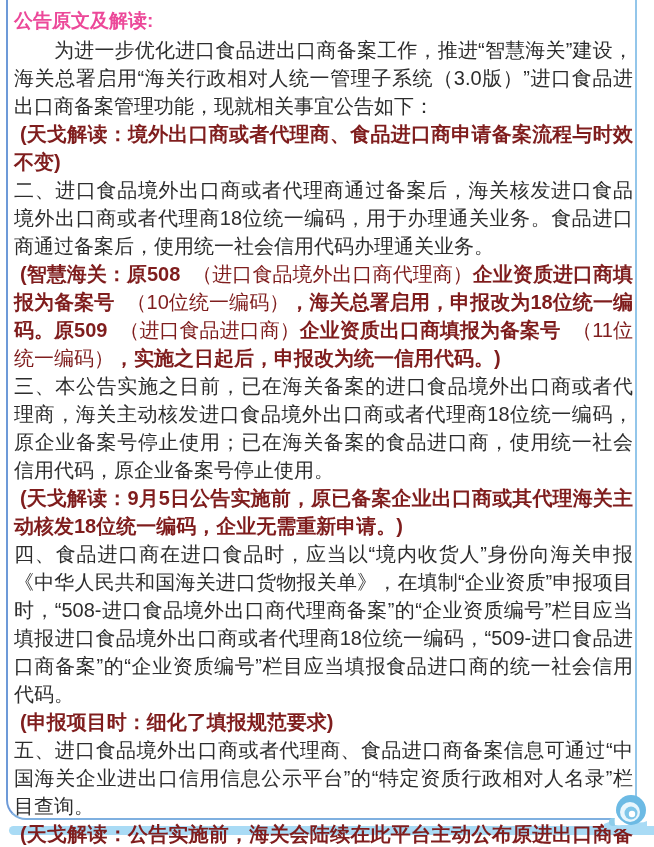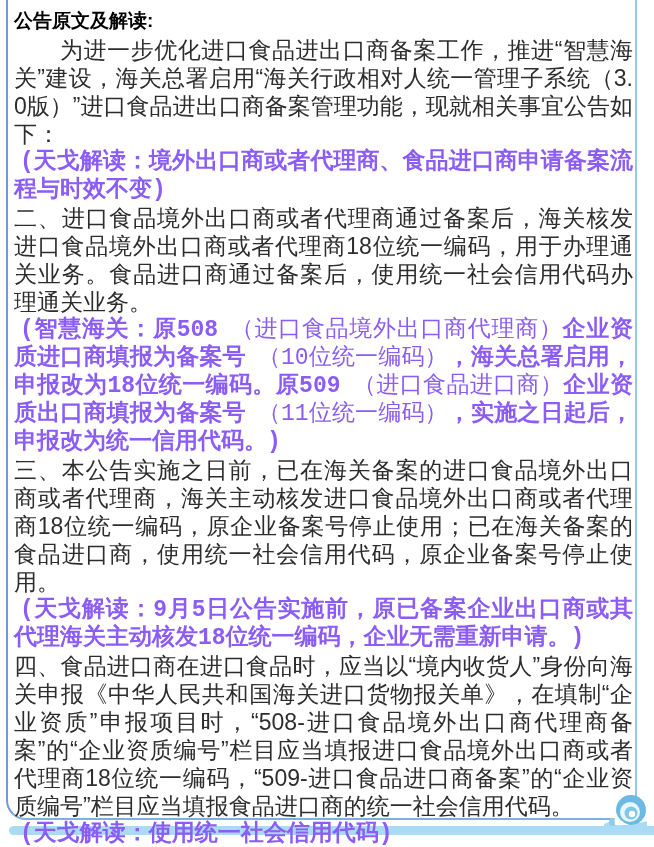--- a/index.html
+++ b/index.html
@@ -43,36 +43,35 @@
     position: absolute;
     left: 14px;
     top: 5px;
     width: 619px;
   }
   .heading {
     margin: 0;
     font-size: 19px;
     line-height: 31px;
     font-weight: 700;
-    color: #000000;
+    color: #ec4899;
   }
   .para {
     margin: 0;
-    font-size: 23px;
+    font-size: 20px;
     line-height: 28px;
     color: #2d2d2d;
     text-align: justify;
     word-break: break-all;
   }
   .para.intro { text-indent: 2em; }
   .para.jiedu {
-    color: #8b5cf6;
+    color: #7f1d1d;
     font-weight: 700;
     text-indent: 6px;
-    font-family: Liberation Mono, monospace;
   }
   .para.jiedu .light { font-weight: 400; margin-left: 12px; }
   .wave-wrap {
     position: absolute;
     right: 7px;
     top: 791px;
     width: 44px;
     height: 40px;
   }
 </style>
@@ -88,21 +87,22 @@
   <div class="content">
     <h1 class="heading">公告原文及解读:</h1>
     <div>
         <p class="para intro"><span>为进一步优化进口食品进出口商备案工作，推进“智慧海关”建设，海关总署启用“海关行政相对人统一管理子系统（3.0版）”进口食品进出口商备案管理功能，现就相关事宜公告如下：</span></p>
         <p class="para jiedu"><span>(天戈解读：境外出口商或者代理商、食品进口商申请备案流程与时效不变)</span></p>
         <p class="para body"><span>二、进口食品境外出口商或者代理商通过备案后，海关核发进口食品境外出口商或者代理商18位统一编码，用于办理通关业务。食品进口商通过备案后，使用统一社会信用代码办理通关业务。</span></p>
         <p class="para jiedu"><span>(智慧海关：原508</span><span class="light">（进口食品境外出口商代理商）</span><span>企业资质进口商填报为备案号</span><span class="light">（10位统一编码）</span><span>，海关总署启用，申报改为18位统一编码。原509</span><span class="light">（进口食品进口商）</span><span>企业资质出口商填报为备案号</span><span class="light">（11位统一编码）</span><span>，实施之日起后，申报改为统一信用代码。)</span></p>
         <p class="para body"><span>三、本公告实施之日前，已在海关备案的进口食品境外出口商或者代理商，海关主动核发进口食品境外出口商或者代理商18位统一编码，原企业备案号停止使用；已在海关备案的食品进口商，使用统一社会信用代码，原企业备案号停止使用。</span></p>
         <p class="para jiedu"><span>(天戈解读：9月5日公告实施前，原已备案企业出口商或其代理海关主动核发18位统一编码，企业无需重新申请。)</span></p>
         <p class="para body"><span>四、食品进口商在进口食品时，应当以“境内收货人”身份向海关申报《中华人民共和国海关进口货物报关单》，在填制“企业资质”申报项目时，“508-进口食品境外出口商代理商备案”的“企业资质编号”栏目应当填报进口食品境外出口商或者代理商18位统一编码，“509-进口食品进口商备案”的“企业资质编号”栏目应当填报食品进口商的统一社会信用代码。</span></p>
-        <p class="para jiedu"><span>(天戈解读：使用统一社会信用代码)</span></p>
+        <p class="para jiedu"><span>(申报项目时：细化了填报规范要求)</span></p>
+        <p class="para body"><span>五、进口食品境外出口商或者代理商、食品进口商备案信息可通过“中国海关企业进出口信用信息公示平台”的“特定资质行政相对人名录”栏目查询。</span></p>
         <p class="para jiedu"><span>(天戈解读：公告实施前，海关会陆续在此平台主动公布原进出口商备案更新信息)</span></p>
       </div>
   </div>
 
   <div class="wave-wrap">
     <svg width="44" height="40" viewBox="0 0 44 40">
       <path d="M1 33 Q 14 27 26 30 T 44 30 L 44 37 Q 20 39 1 37 Z" fill="#a9dbf5"></path>
       <circle cx="10" cy="31" r="4" fill="#8ecdea"></circle>
       <circle cx="16" cy="32" r="3" fill="#bfe6f7"></circle>
       <circle cx="28" cy="19" r="15" fill="#6cbae4"></circle>

